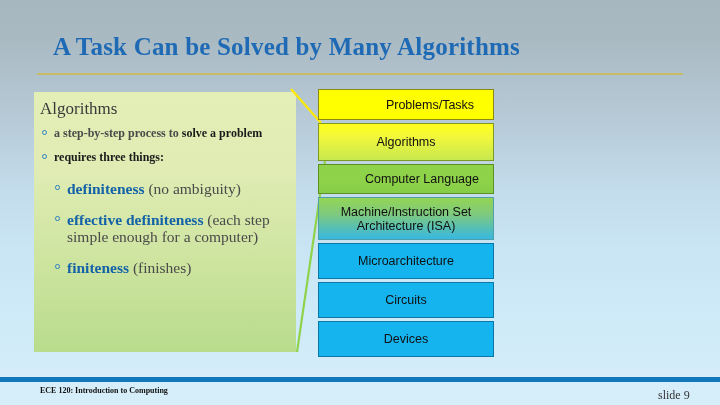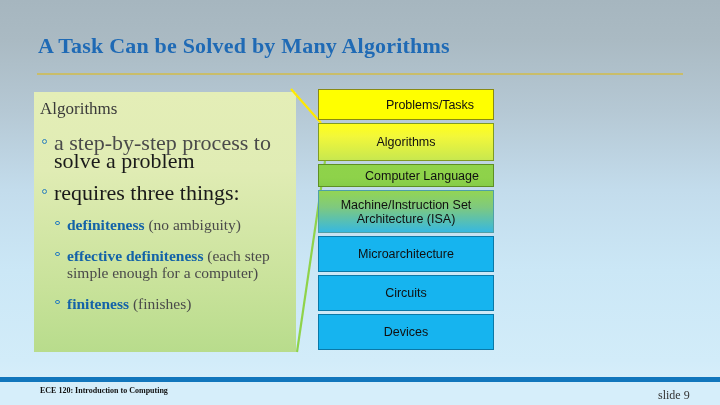--- a/index.html
+++ b/index.html
@@ -23,24 +23,24 @@
         #c3dcec 190px,
         #cbe7f6 270px,
         #d2ecf9 360px,
         #d6eefa 378px);
     overflow: hidden;
   }
 
   
   #title {
     position: absolute;
-    left: 38px;
+    left: 53px;
     top: 33px;
     font-family: "Liberation Serif", serif;
-    font-size: 22px;
+    font-size: 25px;
     font-weight: bold;
     color: #1f6ab5;
     letter-spacing: 0.2px;
     white-space: nowrap;
   }
   #title-rule {
     position: absolute;
     left: 37px;
     top: 73px;
     width: 646px;
@@ -63,24 +63,25 @@
     font-family: "Liberation Serif", serif;
     font-size: 17px;
     color: #3a3a3a;
     line-height: 20px;
     margin-bottom: 1px;
   }
   .lvl1 {
     position: relative;
     padding-left: 14px;
     font-family: "Liberation Serif", serif;
-    font-size: 22px;
+    font-size: 12px;
     color: #222;
     line-height: 17.5px;
-    margin-top: 15px;
+    margin-top: 6px;
+    font-weight: bold;
   }
   .lvl1 > .bullet {
     position: absolute;
     left: 2px;
     top: 5px;
     width: 5px;
     height: 5px;
     border: 1.3px solid #2a7fbf;
     border-radius: 50%;
     box-sizing: border-box;
@@ -146,21 +147,21 @@
     color: #101010;
     text-align: center;
     display: flex;
     align-items: center;
     justify-content: center;
     line-height: 14px;
     margin-bottom: 3px;
   }
   .layer.l0 { height: 31px; background: #ffff00; border-color: #8a8a12; padding-left: 48px; }
   .layer.l1 { height: 38px; background: linear-gradient(to bottom, #ffff1a 0%, #f2f73a 35%, #c8e84f 100%); border-color: #7f9a22; }
-  .layer.l2 { height: 23px; background: linear-gradient(to bottom, #8fd34a 0%, #8ed24a 60%, #86cd47 100%); border-color: #5e8f23; padding-left: 32px; }
+  .layer.l2 { height: 30px; background: linear-gradient(to bottom, #8fd34a 0%, #8ed24a 60%, #86cd47 100%); border-color: #5e8f23; padding-left: 32px; }
   .layer.l3 { height: 43px; background: linear-gradient(to bottom, #93d554 0%, #7ec97f 40%, #37b8e0 100%); border-color: #4fa0a8; }
   .layer.l4 { height: 36px; background: #16b4ef; border-color: #0a79a8; }
   .layer.l5 { height: 36px; background: #16b4ef; border-color: #0a79a8; }
   .layer.l6 { height: 36px; background: #16b4ef; border-color: #0a79a8; }
 
   
   #footer-bar {
     position: absolute;
     left: 0;
     top: 377px;

